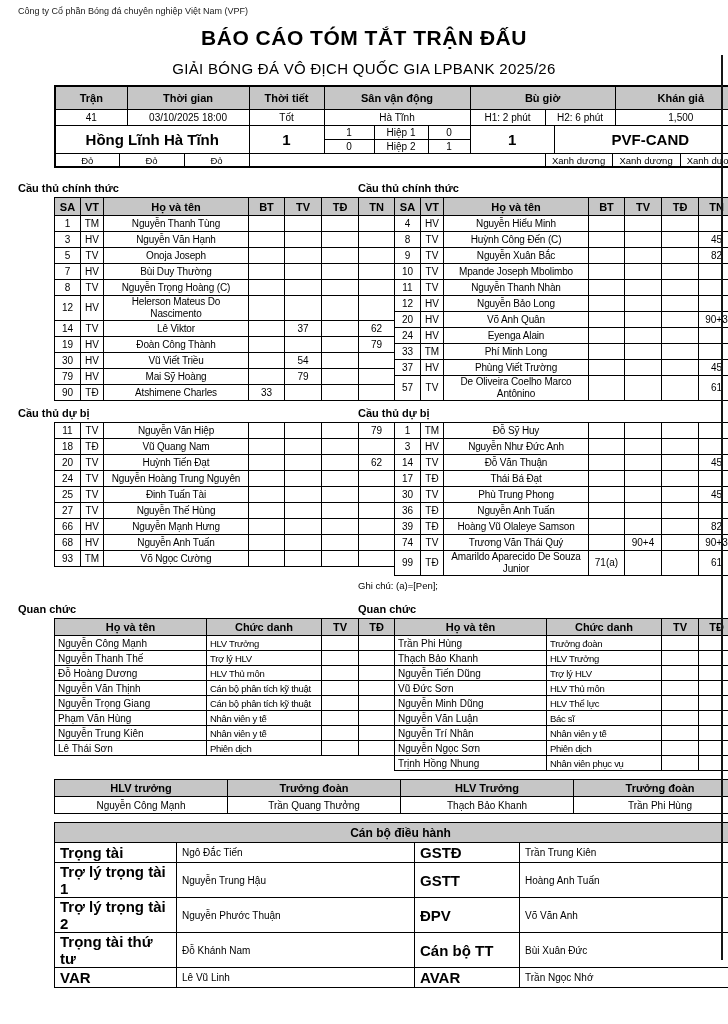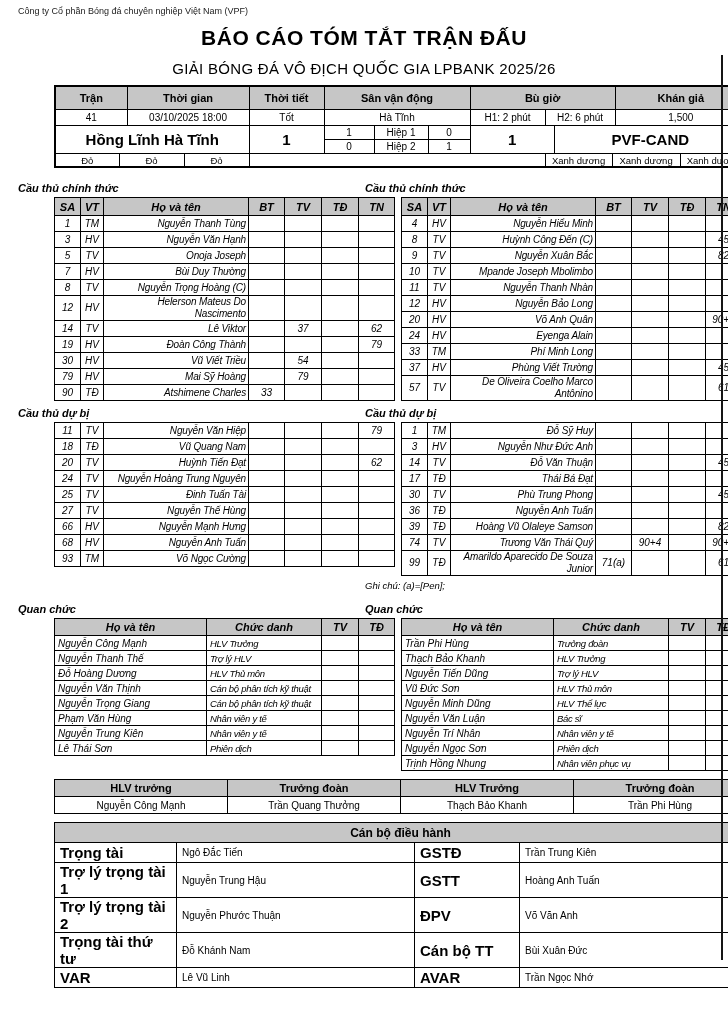--- a/index.html
+++ b/index.html
@@ -20,28 +20,28 @@
   
   .info-table{margin-top:8px;border:2px solid #000;}
   .info-table th{height:22px;}
   .info-table .r2 td{height:15px;}
   .teamname{font-size:15px;font-weight:bold;}
   .bigscore{font-size:15px;font-weight:bold;}
   .half td,td.half{height:13px;font-size:10px;}
   .kitrow td{height:12px;font-size:9.5px;}
 
   
-  .cols{display:flex;gap:7px;margin-top:6px;align-items:flex-start;font-style:italic;}
+  .cols{display:flex;gap:0;margin-top:6px;align-items:flex-start;}
   .col{width:340px;flex:0 0 340px;}
   .sec-label{font-weight:bold;font-size:11px;margin:6px 0 3px 0;}
   .sec-label.first{margin-top:8px;}
 
   .ptable td{height:15px;line-height:12px;}
   .ptable th{height:17px;}
-  .ptable td:nth-child(3){text-align:right;letter-spacing:-0.15px;}
+  .ptable td:nth-child(3){text-align:center;letter-spacing:-0.15px;}
 
   .otable th{height:16px;}
   .otable td{height:14px;padding:0 3px;}
   .otable td:nth-child(1),.otable td:nth-child(2){text-align:left;}
   .otable td:nth-child(2){font-size:9.5px;letter-spacing:-0.3px;white-space:nowrap;}
 
   .note{font-size:9.5px;margin-top:4px;}
 
   .hlv-table{margin-top:8px;border:1.5px solid #000;}
   .hlv-table th{height:16px;}

